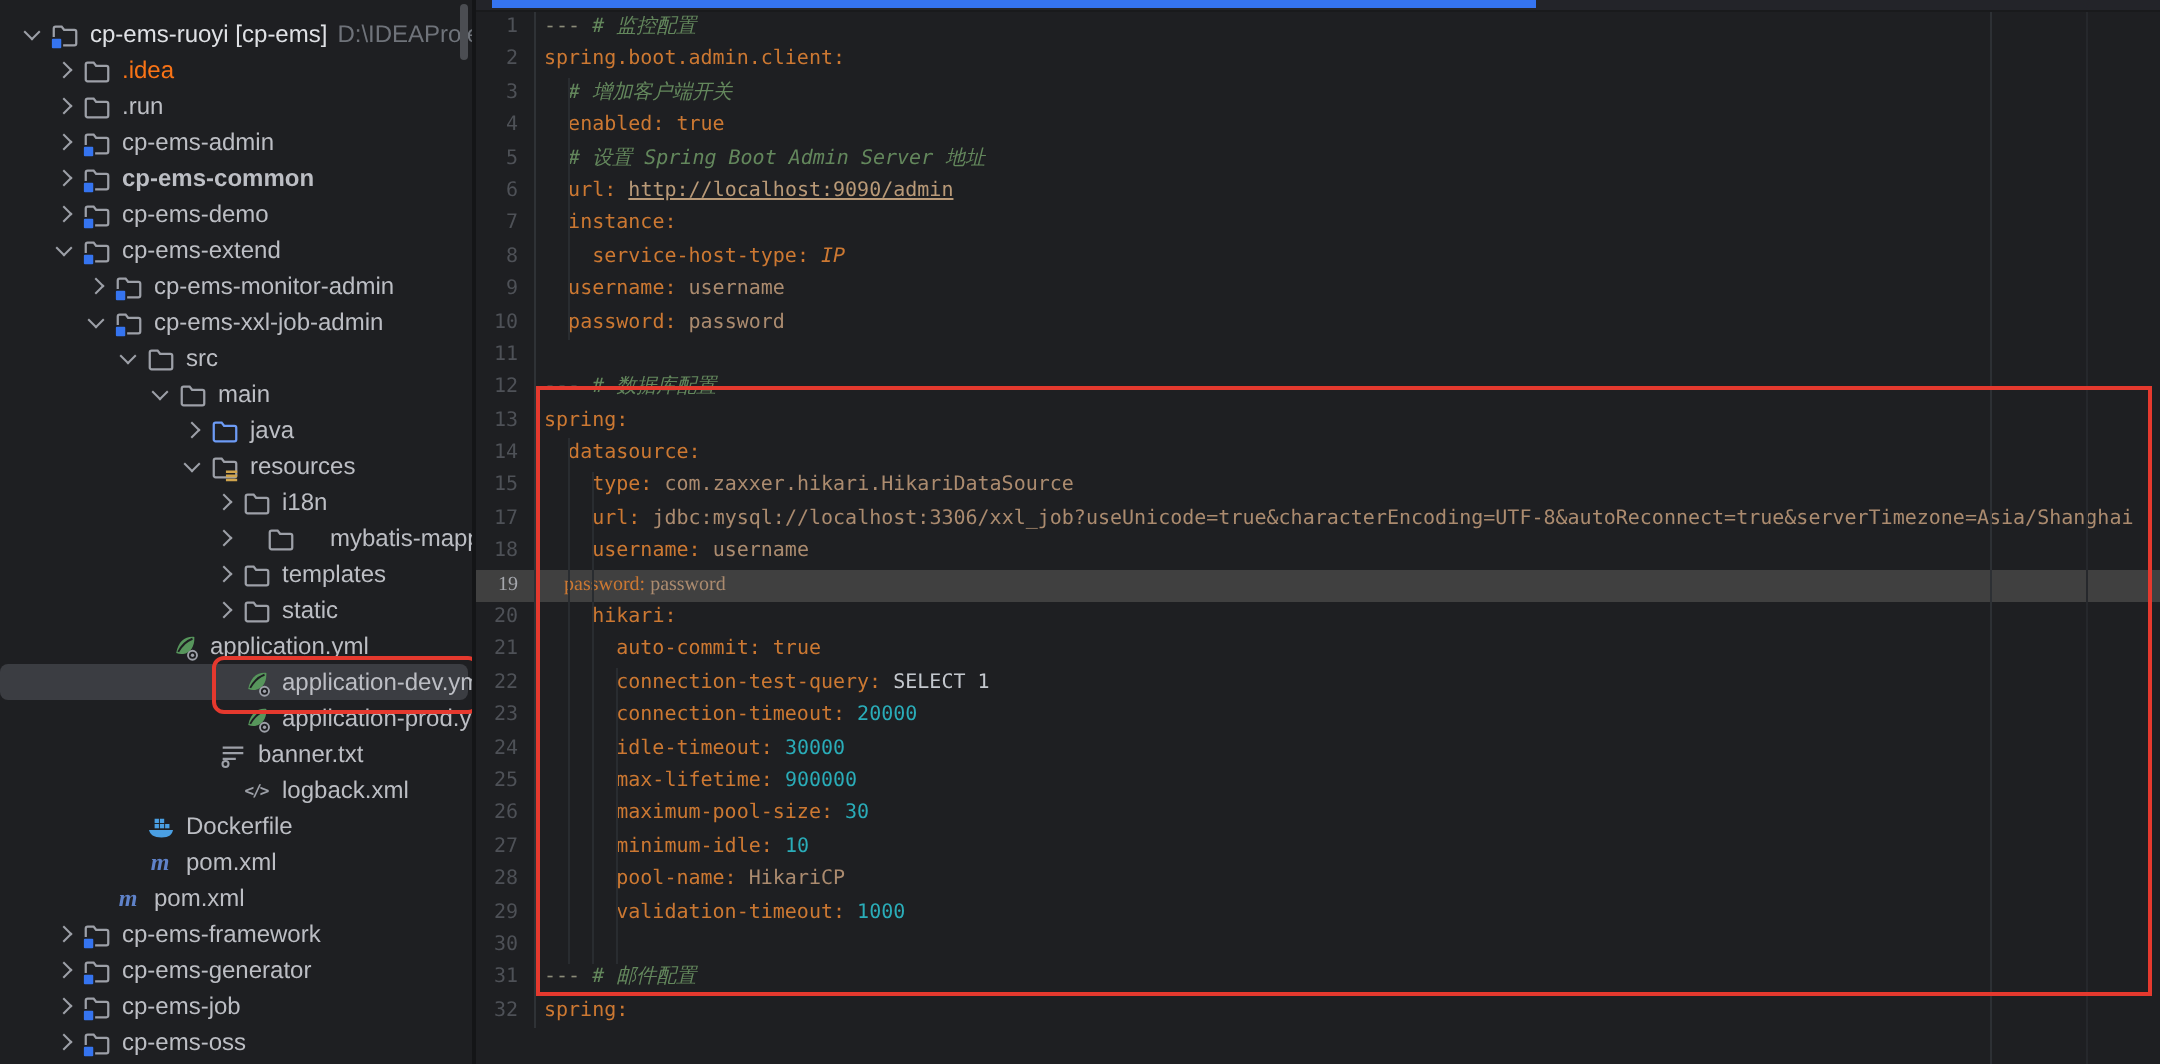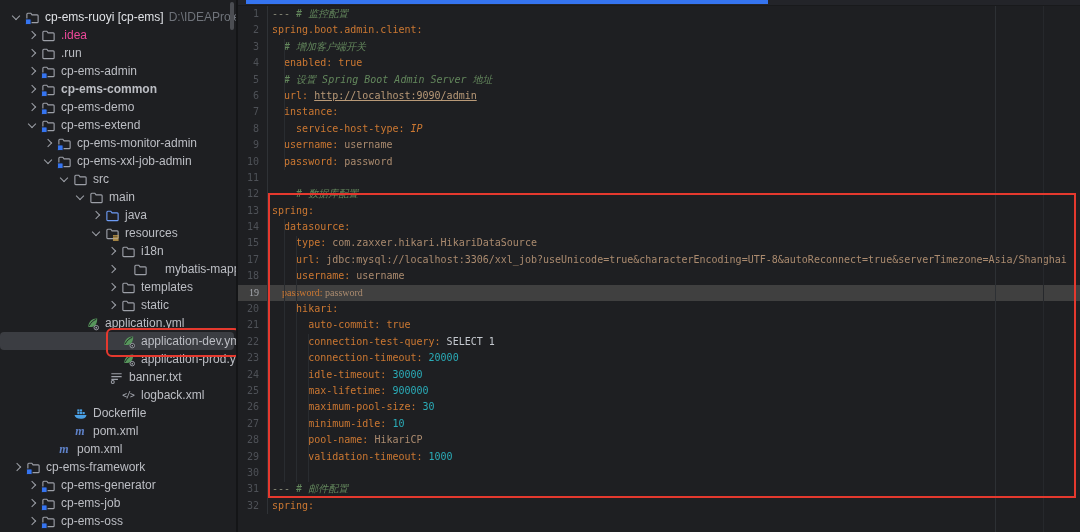--- a/index.html
+++ b/index.html
@@ -12,21 +12,21 @@
   .trow.selected{background:#3b3d42;border-radius:4px;margin-right:2px;}
   .chev{width:16px;height:18px;flex:0 0 16px;position:relative;}
   .chev.right::before,.chev.down::before{content:'';position:absolute;left:5px;top:6px;width:5px;height:5px;
       border-right:1.4px solid #9da0a8;border-bottom:1.4px solid #9da0a8;}
   .chev.right::before{transform:rotate(-45deg);}
   .chev.down::before{transform:rotate(45deg);top:5px;}
   .ticon{width:16px;height:16px;flex:0 0 16px;margin-right:5px;display:flex;align-items:center;justify-content:center;}
   .ticon svg{display:block;}
   .tlabel{color:#bcbec4;}
   .trow .emph{color:#dfe1e5;}
-  .trow .excluded{color:#ec4899;}
+  .trow .excluded{color:#f97316;}
   .tpath{color:#6f737a;margin-left:5px;}
   .mvn{font:italic bold 12px "Liberation Serif",serif;color:#5f82c9;}
   .xmlglyph{font:bold 8px "DejaVu Sans Mono",monospace;color:#9da0a8;letter-spacing:-1px;}
   .tree-scrollthumb{position:absolute;left:230px;top:2px;width:4px;height:28px;background:#4b4d52;border-radius:2px;}
   .panel-sep{position:absolute;left:236px;top:0;width:2px;height:532px;background:#141517;}
   
   .tree-redbox{position:absolute;left:106px;top:328px;width:130px;height:25px;
       border:2px solid #e5392e;border-radius:6px;pointer-events:none;z-index:5;}
   
   .editor{position:absolute;left:238px;top:0;width:842px;height:532px;background:#1e1f22;overflow:hidden;}
@@ -309,21 +309,21 @@
           </span>
           <span class="tlabel">pom.xml</span>
         </div>
         <div class="trow" style="padding-left: 40px;">
           <span class="chev"></span>
           <span class="ticon">
             <span class="mvn">m</span>
           </span>
           <span class="tlabel">pom.xml</span>
         </div>
-        <div class="trow" style="padding-left: 9px;">
+        <div class="trow" style="padding-left: 24px;">
           <span class="chev right"></span>
           <span class="ticon">
             <svg width="15" height="15" viewBox="0 0 16 16">
               <path d="M2 4.5c0-.6.4-1 1-1h3.2l1.3 1.7H13c.6 0 1 .4 1 1v6.3c0 .6-.4 1-1 1H3c-.6 0-1-.4-1-1z" fill="none" stroke="#9da0a8" stroke-width="1.2"></path>
               <rect x="0.5" y="9.5" width="6" height="6" rx="1" fill="#3574f0" stroke="#1e1f22"></rect>
             </svg>
           </span>
           <span class="tlabel">cp-ems-framework</span>
         </div>
         <div class="trow" style="padding-left: 24px;">

